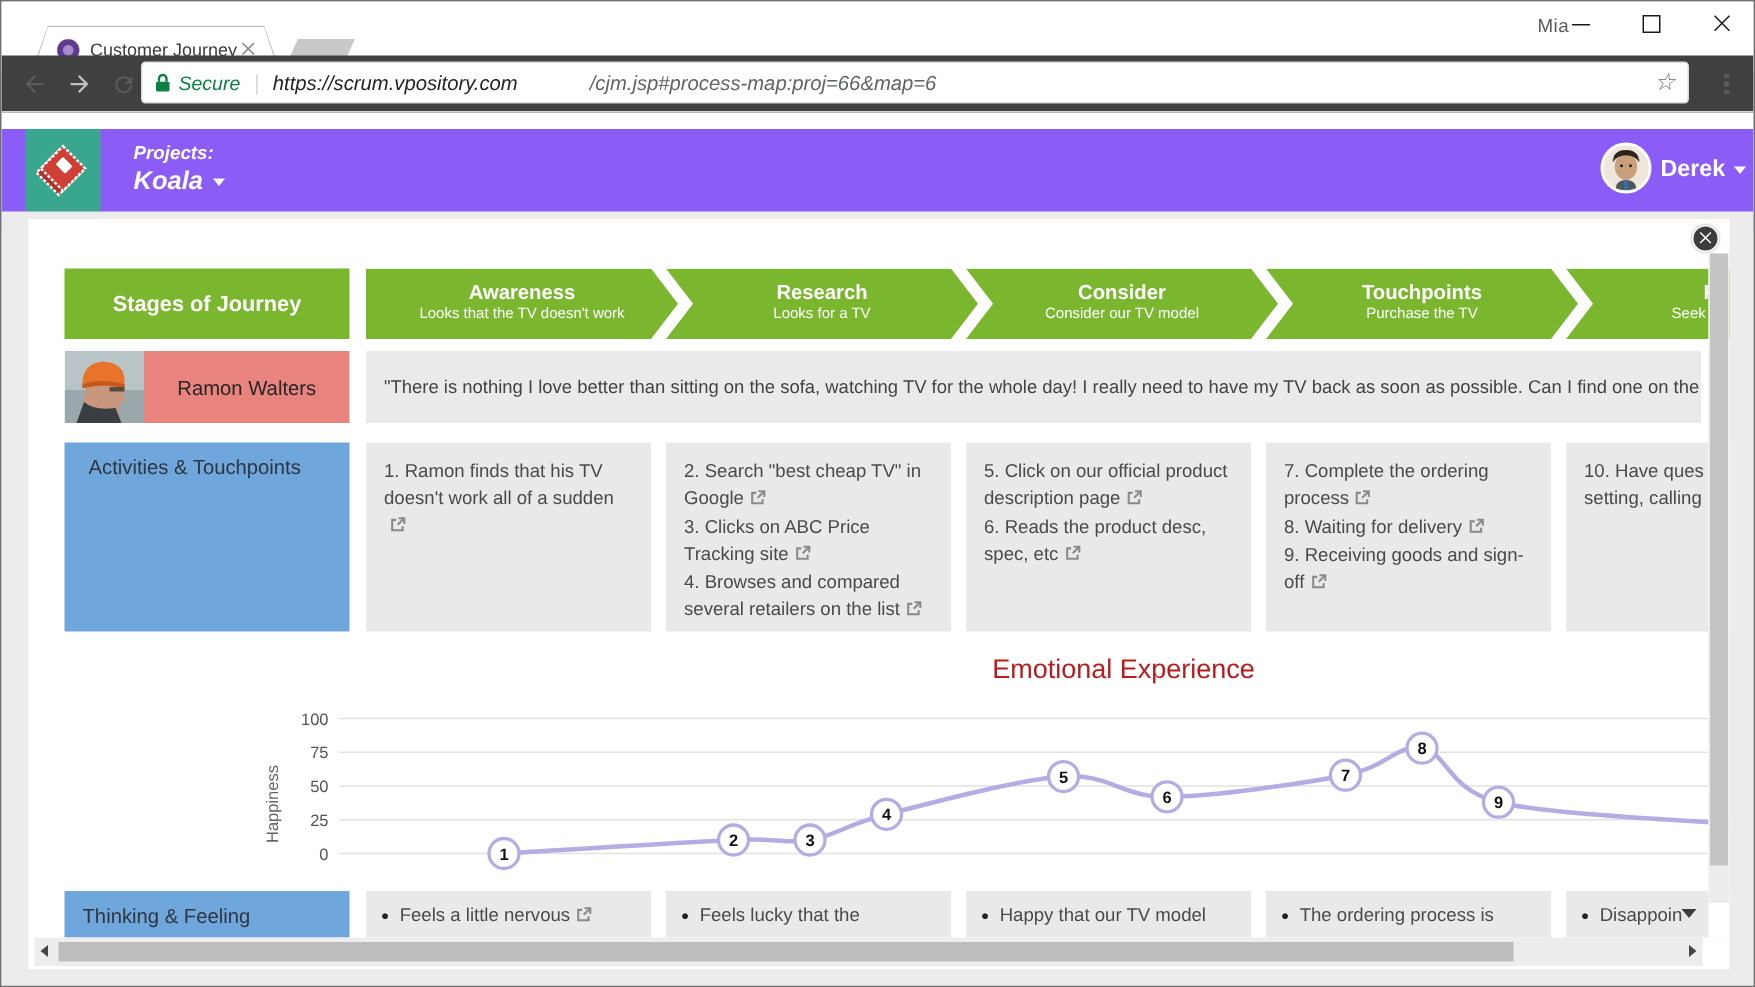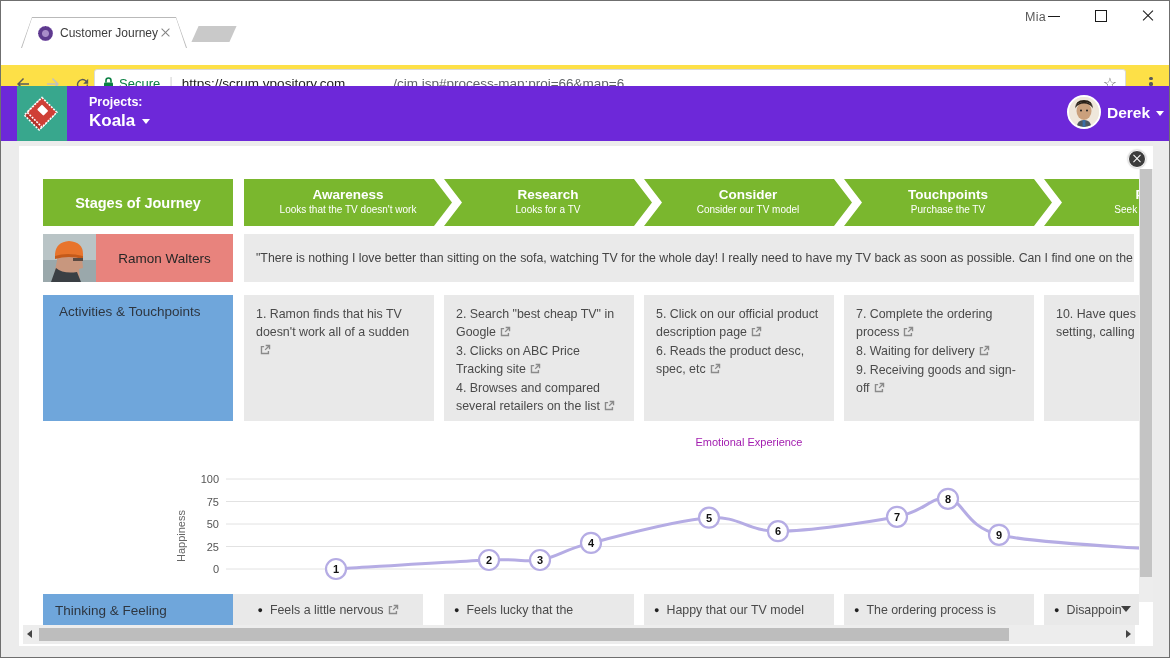--- a/index.html
+++ b/index.html
@@ -21,33 +21,33 @@
   .win-min-glyph{width:12px;height:0;border-top:1.6px solid #1a1a1a;}
   .win-max-glyph{width:10px;height:10px;border:1.4px solid #1a1a1a;}
   .win-close-glyph{position:relative;width:12px;height:12px;}
   .win-close-glyph:before,.win-close-glyph:after{content:"";position:absolute;left:-1px;top:5px;width:14px;border-top:1.5px solid #1a1a1a;}
   .win-close-glyph:before{transform:rotate(45deg);} .win-close-glyph:after{transform:rotate(-45deg);}
   .xicon{position:relative;width:100%;height:100%;}
   .xicon:before,.xicon:after{content:"";position:absolute;left:0;top:5px;width:11px;border-top:1.4px solid #828282;}
   .xicon:before{transform:rotate(45deg);} .xicon:after{transform:rotate(-45deg);}
 
   
-  .toolbar{position:absolute;left:0;top:64px;width:100%;height:37px;background:#fde047;border-bottom:1px solid #d6d6d6;}
+  .toolbar{position:absolute;left:0;top:36px;width:100%;height:37px;background:#404040;border-bottom:1px solid #d6d6d6;font-style:italic;}
   .navbtn{position:absolute;top:5px;width:28px;height:28px;display:flex;align-items:center;justify-content:center;font-size:18px;}
   .urlbar{position:absolute;left:93px;top:4px;width:1032px;height:28px;border:1px solid #dadada;border-radius:3px;background:#fff;display:flex;align-items:center;box-sizing:border-box;padding:0 8px;}
   .secure{color:#0b8043;font-size:13px;margin-left:5px;}
   .url-sep{color:#d8d8d8;margin:0 9px;font-size:14px;}
   .url-host{color:#222;font-size:13.5px;}
   .url-path{color:#5f6368;font-size:13.5px;margin-left:48px;}
   .star{margin-left:auto;font-size:16px;color:#6a6a6a;}
   .menu-dots{position:absolute;left:1143px;top:8px;width:14px;height:22px;display:flex;flex-direction:column;align-items:center;justify-content:center;gap:2.5px;}
   .menu-dots i{width:3.2px;height:3.2px;border-radius:50%;background:#5a5a5a;}
 
   
-  .appbar{position:absolute;left:0;top:85px;width:100%;height:69px;background:#6d28d9;}
+  .appbar{position:absolute;left:0;top:85px;width:100%;height:69px;background:#8b5cf6;font-style:italic;}
   .logo-box{position:absolute;left:16px;top:0;width:50px;height:55px;background:#38a78d;display:flex;align-items:center;justify-content:center;}
   .projects-label{position:absolute;left:88px;top:9px;color:#fff;font-weight:bold;font-size:12.5px;}
   .project-name{position:absolute;left:88px;top:25px;color:#fff;font-weight:bold;font-size:17px;display:flex;align-items:center;gap:7px;}
   .caret{width:0;height:0;border-left:4.5px solid transparent;border-right:4.5px solid transparent;border-top:5px solid #fff;display:inline-block;}
   .avatar{position:absolute;left:1066px;top:94px;width:34px;height:34px;border-radius:50%;overflow:hidden;border:2px solid #fff;box-sizing:border-box;background:#efe7db;}
   .user-name{position:absolute;left:1106px;top:103px;color:#fff;font-weight:bold;font-size:15.5px;display:flex;align-items:center;gap:6px;}
 
   
   .page{position:absolute;left:0;top:140px;width:100%;height:518px;background:#ececec;}
   .panel{position:absolute;left:18px;top:5px;width:1134px;height:500px;background:#fff;overflow:hidden;}
@@ -62,21 +62,21 @@
   .persona-photo{position:absolute;left:24px;top:88px;width:53px;height:48px;overflow:hidden;}
   .persona-name{position:absolute;left:77px;top:88px;width:137px;height:48px;background:#e8837d;color:#262626;font-size:13.5px;display:flex;align-items:center;justify-content:center;}
   .quote-cell{position:absolute;left:225px;top:88px;width:890px;height:48px;background:#eaeaea;color:#444;font-size:12.3px;display:flex;align-items:center;padding:0 12px;box-sizing:border-box;white-space:nowrap;overflow:hidden;}
 
   .blue-head{position:absolute;left:24px;background:#6fa6db;color:#2e3640;font-size:13.5px;padding:9px 0 0 12px;box-sizing:border-box;width:190px;}
   .act-cell{position:absolute;top:149px;width:190px;height:126px;background:#e9e9e9;color:#4a4a4a;font-size:12.4px;line-height:18px;padding:10px 12px;box-sizing:border-box;white-space:pre-line;}
   .think-cell{position:absolute;top:448px;width:190px;height:60px;background:#e9e9e9;color:#4a4a4a;font-size:12.4px;padding:9px 10px;box-sizing:border-box;}
   .think-item:before{content:"●";font-size:9px;margin-right:7px;vertical-align:1px;color:#222;}
   .jump{display:inline-block;vertical-align:-1px;margin-left:4px;}
 
-  .chart-title{position:absolute;left:380px;top:290px;width:700px;text-align:center;font-size:11px;color:#a21caf;}
+  .chart-title{position:absolute;left:380px;top:290px;width:700px;text-align:center;font-size:18px;color:#b91c1c;}
   .panel-close{position:absolute;left:1109px;top:4px;width:18px;height:18px;border-radius:50%;background:#3c3c3c;border:1.5px solid #fff;box-shadow:0 0 2px rgba(0,0,0,.4);z-index:6;display:flex;align-items:center;justify-content:center;box-sizing:border-box;}
   .panel-close .pc{position:relative;width:8px;height:8px;}
   .panel-close .pc:before,.panel-close .pc:after{content:"";position:absolute;left:-1px;top:3.4px;width:10px;border-top:1.6px solid #fff;}
   .panel-close .pc:before{transform:rotate(45deg);} .panel-close .pc:after{transform:rotate(-45deg);}
 
   .v-gutter{position:absolute;left:1120px;top:0;width:14px;height:479px;background:#fff;z-index:4;}
   .v-track{position:absolute;left:0;top:23px;width:14px;height:433px;background:#ededed;}
   .v-thumb{position:absolute;left:1px;top:0;width:12px;height:408px;background:#c4c4c4;}
   .hbar-row{position:absolute;left:0;top:479px;width:1134px;height:21px;background:#fff;z-index:5;}
   .h-track{position:absolute;left:4px;top:0;width:1112px;height:19px;background:#ededed;}
@@ -306,21 +306,21 @@
             <text x="929" y="46.8" text-anchor="middle" font-size="11" font-weight="bold" fill="#111">8</text>
           </g>
           <g>
             <circle cx="980" cy="78.8" r="10" fill="#fff" stroke="#b5ace4" stroke-width="2.2"></circle>
             <text x="980" y="82.8" text-anchor="middle" font-size="11" font-weight="bold" fill="#111">9</text>
           </g>
         </svg>
 
       <div class="blue-head" style="top:448px;height:60px;">Thinking &amp; Feeling</div>
       <div id="thinking-row">
-          <div class="think-cell" style="left: 214px; text-align: center;">
+          <div class="think-cell" style="left: 225px;">
             <div class="think-item"><span>Feels a little nervous</span><span class="jump"><svg width="11" height="11" viewBox="0 0 12 12">
                   <path d="M4.5 2.8 H1.6 V10.4 H9.2 V7.5" fill="none" stroke="#8a8a8a" stroke-width="1.5"></path>
                   <path d="M6.2 1.6 h4.2 v4.2 M10.2 1.8 L5.6 6.4" fill="none" stroke="#8a8a8a" stroke-width="1.5"></path>
                 </svg></span></div>
           </div>
           <div class="think-cell" style="left: 425px;">
             <div class="think-item"><span>Feels lucky that the</span></div>
           </div>
           <div class="think-cell" style="left: 625px;">
             <div class="think-item"><span>Happy that our TV model</span></div>

